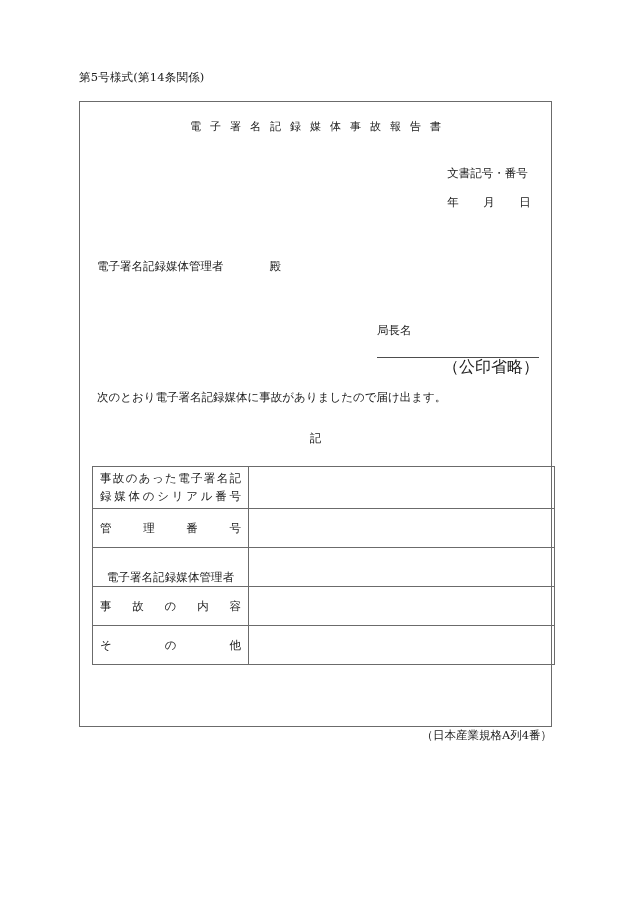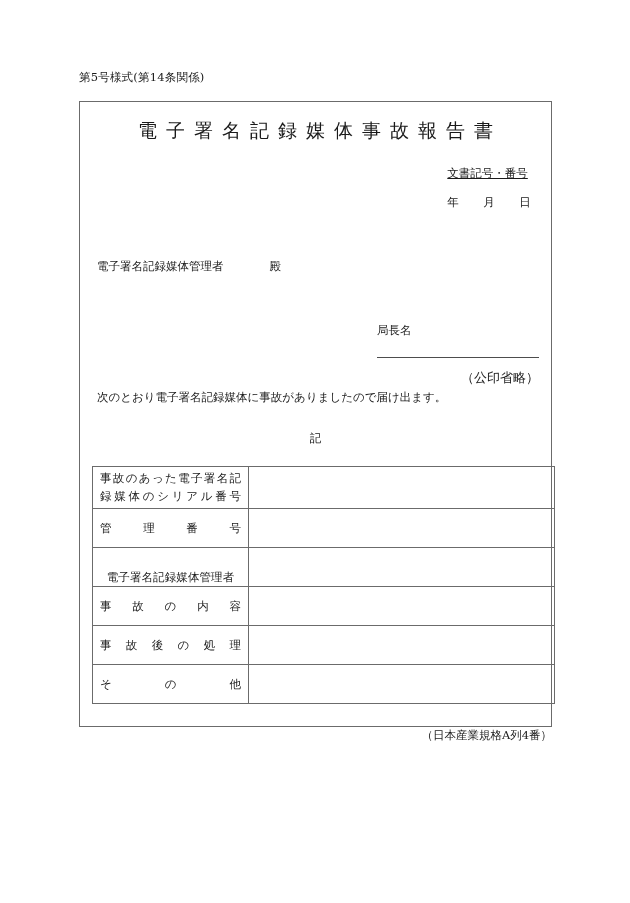--- a/index.html
+++ b/index.html
@@ -38,40 +38,39 @@
     box-sizing: border-box;
   }
 
   
   .doc-title {
     position: absolute;
     left: 0;
     right: 0;
     top: 19px;
     text-align: center;
-    font-size: 19px;
+    font-size: 11px;
     letter-spacing: 9px;
     text-indent: 9px;
     line-height: 1;
     white-space: nowrap;
   }
 
   
   .doc-meta {
     position: absolute;
     right: 16px;
     top: 66px;
     text-align: left;
     font-size: 11.5px;
     line-height: 1;
   }
   .doc-meta .meta-symbol {
     display: block;
     white-space: nowrap;
-    text-decoration: underline;
   }
   .doc-meta .meta-date {
     display: block;
     margin-top: 17px;
     padding-right: 4px;
     white-space: nowrap;
     letter-spacing: 0.2px;
   }
   .doc-meta .meta-date span { display: inline-block; }
   .doc-meta .meta-date .d-y { width: 36px; }
@@ -99,22 +98,22 @@
     width: 162px;
   }
   .signer-line {
     font-size: 11.5px;
     line-height: 1;
     padding-bottom: 20px;
     border-bottom: 1px solid #4d4d4d;
     white-space: nowrap;
   }
   .seal-note {
-    margin-top: 13px;
-    font-size: 13px;
+    margin-top: 1px;
+    font-size: 16px;
     line-height: 1;
     text-align: right;
     white-space: nowrap;
   }
 
   
   .statement {
     position: absolute;
     left: 17px;
     top: 290px;
@@ -243,26 +242,20 @@
         <td class="value-cell"></td>
       </tr>
       <tr>
         <td class="label-cell">
           <span class="lbl-spread">事故の内容</span>
         </td>
         <td class="value-cell"></td>
       </tr>
       <tr>
         <td class="label-cell">
-          <span class="lbl-spread">事故後の処理</span>
-        </td>
-        <td class="value-cell"></td>
-      </tr>
-      <tr>
-        <td class="label-cell">
           <span class="lbl-spread">その他</span>
         </td>
         <td class="value-cell"></td>
       </tr>
     </tbody>
   </table>
 
 </div>
 
 <div class="paper-note">（日本産業規格A列4番）</div>

